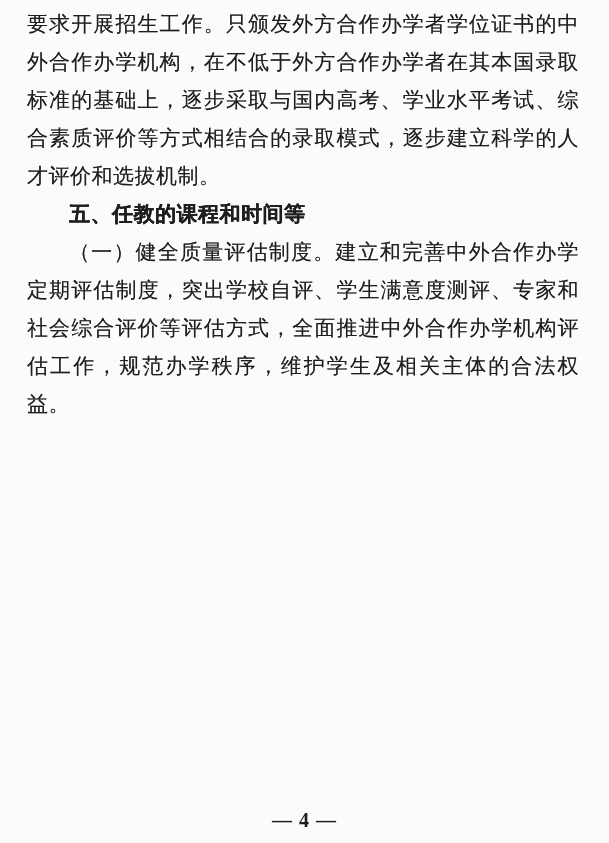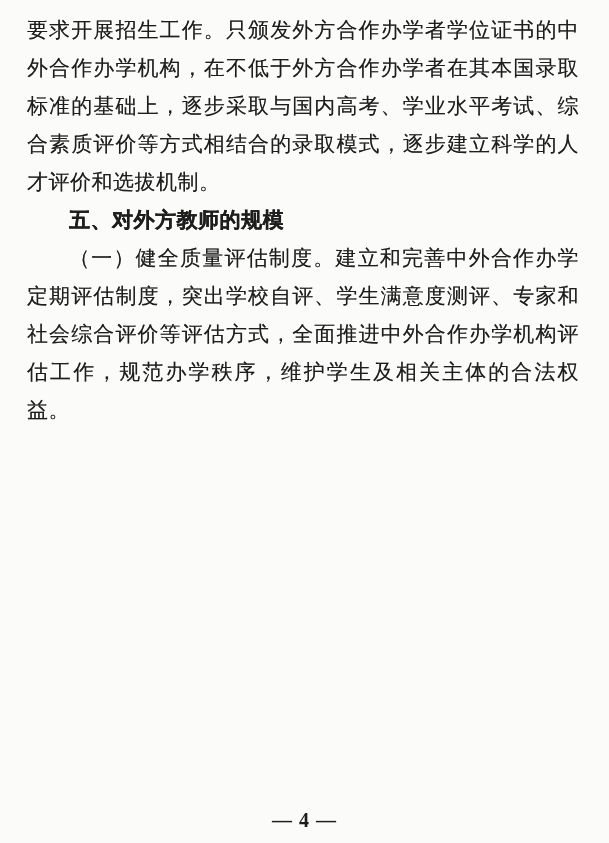--- a/index.html
+++ b/index.html
@@ -7,21 +7,21 @@
     padding: 0;
     background: #e8e8e6;
   }
   .page {
     position: relative;
     width: 609px;
     height: 843px;
     margin: 0 auto;
     background: #fbfbf9;
     box-sizing: border-box;
-    padding: 11px 30px 0 27px;
+    padding: 5px 30px 0 27px;
     overflow: hidden;
     font-family: "Liberation Serif", "DejaVu Serif", serif;
     color: #1e1e1e;
   }
   .para {
     margin: 0;
     font-size: 21px;
     line-height: 38px;
     text-align: justify;
     text-justify: inter-ideograph;
@@ -49,18 +49,18 @@
   }
 </style>
 </head>
 <body>
 
 <div class="page">
   <p class="para">要求开展招生工作。只颁发外方合作办学者学位证书的中外合作办学机构，在不低于外方合作办学者在其本国录取标准的基础上，逐步采取与国内高考、学业水平考试、综合素质评价等方式相结合的录取模式，逐步建立科学的人才评价和选拔机制。</p>
 
 
 
-  <p class="para indent heading">五、对外方教师的规模</p>
+  <p class="para indent heading">五、任教的课程和时间等</p>
 
   <p class="para indent">（一）健全质量评估制度。建立和完善中外合作办学定期评估制度，突出学校自评、学生满意度测评、专家和社会综合评价等评估方式，全面推进中外合作办学机构评估工作，规范办学秩序，维护学生及相关主体的合法权益。</p>
 
   <div class="pageno">— 4 —</div>
 </div>
 
 </body></html>

